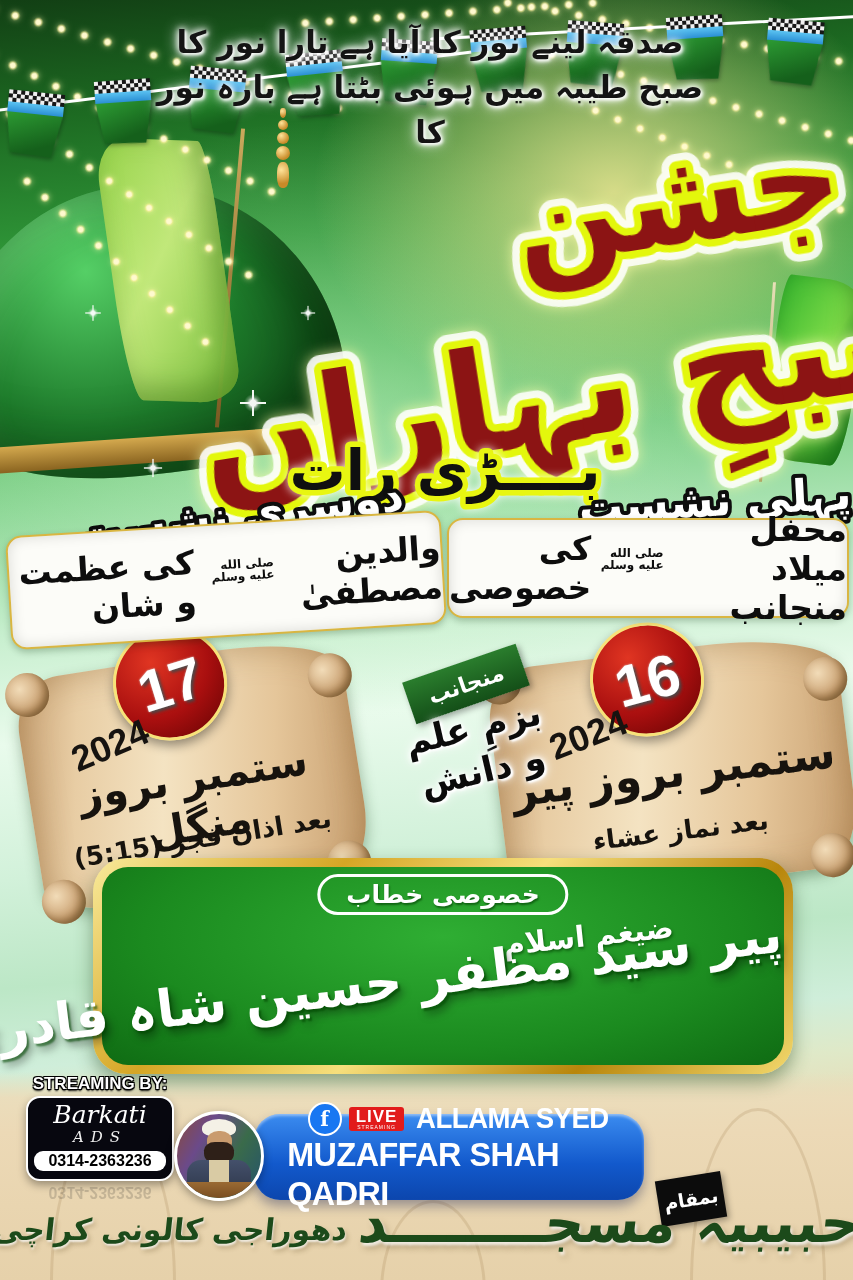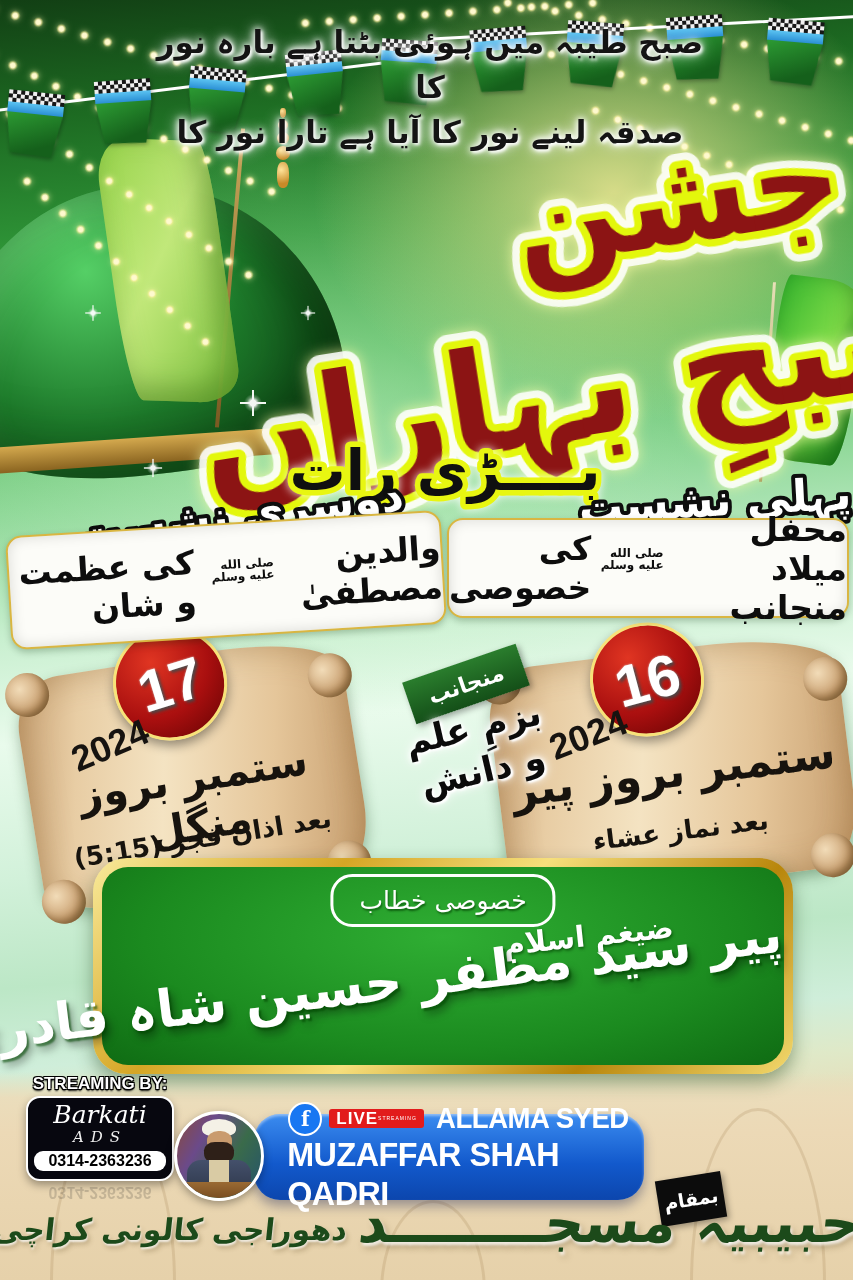--- a/index.html
+++ b/index.html
@@ -70,41 +70,41 @@
 
   .ribbon{left:406px;top:662px;width:120px;height:44px;background:linear-gradient(#2a7d2d,#144f18);transform:rotate(-19deg);display:flex;align-items:center;justify-content:center;color:#fff;font-size:22px;font-weight:bold;direction:rtl;z-index:7;box-shadow:2px 3px 6px rgba(0,0,0,.35);}
   .orgname{left:408px;top:706px;width:140px;transform:rotate(-13deg);text-align:center;direction:rtl;font-size:35px;font-weight:bold;color:#0b0b0b;line-height:1.25;z-index:7;
     text-shadow:0 0 5px #fff,0 0 9px #fff,0 0 14px #fff,2px 2px 2px #fff;}
 
   .keynote{left:93px;top:858px;width:700px;height:216px;border-radius:34px;padding:9px;z-index:7;
     background:linear-gradient(135deg,#f9ea9a,#d5a625 28%,#f6df7c 50%,#b8860b 76%,#f3d96e);
     box-shadow:0 8px 18px rgba(40,70,30,.45);box-sizing:border-box;}
   .keynote-in{width:100%;height:100%;border-radius:26px;position:relative;overflow:visible;
     background:radial-gradient(ellipse at 50% 35%,#2fae33,#1b8a1f 62%,#0f6b13);}
-  .kpill{position:absolute;left:50%;top:7px;transform:translateX(-50%);border:3px solid #fff;border-radius:22px;padding:9px 26px;color:#fff;font-size:25px;font-weight:normal;direction:rtl;white-space:nowrap;text-shadow:1px 2px 2px rgba(0,60,0,.6);}
+  .kpill{position:absolute;left:50%;top:7px;transform:translateX(-50%);border:3px solid #fff;border-radius:22px;padding:3px 26px;color:#fff;font-size:25px;font-weight:bold;direction:rtl;white-space:nowrap;text-shadow:1px 2px 2px rgba(0,60,0,.6);}
   .khon{position:absolute;right:110px;top:52px;color:#fff;font-size:29px;font-weight:bold;direction:rtl;transform:rotate(-6deg);text-shadow:1px 2px 3px rgba(0,60,0,.6);}
   .kspeaker{position:absolute;left:0;top:78px;width:100%;text-align:center;direction:rtl;color:#fff;font-size:52px;font-weight:bold;transform:rotate(-7deg);white-space:nowrap;
     text-shadow:2px 3px 2px rgba(0,70,0,.6),4px 7px 9px rgba(0,0,0,.35);}
 
   .designer{left:26px;top:1074px;width:148px;text-align:center;z-index:8;}
   .dlabel{color:#fff;font-weight:bold;font-size:17px;font-family:"Liberation Sans",sans-serif;
     text-shadow:-1px -1px 0 #000,1px -1px 0 #000,-1px 1px 0 #000,1px 1px 0 #000,0 2px 2px #000;}
   .dbox{margin-top:2px;background:#07070f;border:2px solid #fff;border-radius:14px;padding:3px 6px 8px;box-shadow:0 4px 9px rgba(0,0,0,.35);}
   .dname{font-family:"DejaVu Serif",serif;font-style:italic;color:#fff;font-size:25px;line-height:1.1;}
   .dsub{font-family:"DejaVu Serif",serif;font-style:italic;color:#eee;font-size:15px;letter-spacing:7px;margin-top:-1px;}
   .dphone{background:#fff;border-radius:9px;color:#000;font-weight:bold;font-size:16px;padding:1px 3px;margin-top:5px;font-family:"Liberation Sans",sans-serif;}
   .dref{margin-top:2px;transform:scaleY(-1);opacity:.18;color:#222;font-weight:bold;font-size:16px;font-family:"Liberation Sans",sans-serif;}
 
   .liveband{left:254px;top:1114px;width:390px;height:86px;border-radius:26px;z-index:8;
     background:linear-gradient(180deg,#3b8cf0,#1259cc 58%,#0c46ad);
     box-shadow:0 6px 12px rgba(30,40,90,.4),inset 0 2px 3px rgba(255,255,255,.45);
     display:flex;flex-direction:column;align-items:center;justify-content:center;padding-left:24px;box-sizing:border-box;color:#fff;font-family:"Liberation Sans",sans-serif;}
   .lrow1{display:flex;align-items:center;gap:7px;}
   .fbicon{width:30px;height:30px;border-radius:50%;background:#1877f2;border:2px solid #fff;display:flex;align-items:center;justify-content:center;font-weight:bold;font-size:20px;color:#fff;font-family:"DejaVu Serif",serif;}
-  .livebadge{background:#e21b1b;border-radius:3px;padding:1px 7px;display:flex;flex-direction:row;align-items:center;line-height:1;}
+  .livebadge{background:#e21b1b;border-radius:3px;padding:1px 7px;display:flex;flex-direction:column;align-items:center;line-height:1;}
   .livebadge .lv{font-size:17px;font-weight:bold;letter-spacing:1px;}
   .livebadge .st{font-size:5px;letter-spacing:1px;}
   .lname1{font-size:29px;font-weight:bold;letter-spacing:-.5px;transform:scaleX(.95);}
   .lname2{font-size:34px;font-weight:bold;letter-spacing:-.5px;transform:scaleX(.95);margin-top:-1px;}
   .avatar{left:174px;top:1111px;width:84px;height:84px;border-radius:50%;border:3px solid #fff;overflow:hidden;z-index:9;box-shadow:0 3px 8px rgba(0,0,0,.35);
     background:linear-gradient(120deg,#8a4a3a,#6b4a8a 30%,#3a6b4a 62%,#24526e);}
   .av-turban{left:25px;top:5px;width:34px;height:18px;background:#f4f1e6;border-radius:50% 50% 42% 42%;}
   .av-face{left:30px;top:17px;width:25px;height:21px;background:#c99b6e;border-radius:45%;}
   .av-beard{left:27px;top:28px;width:30px;height:23px;background:#2e2018;border-radius:40% 40% 55% 55%;}
   .av-body{left:10px;top:46px;width:64px;height:26px;background:linear-gradient(#44506b,#333d52);border-radius:14px 14px 0 0;}
@@ -198,22 +198,22 @@
   <div class="spark" style="left:140px;top:455px;transform:scale(.7);"></div>
   <div class="spark" style="left:80px;top:300px;transform:scale(.6);"></div>
   <div class="spark" style="left:295px;top:300px;transform:scale(.55);"></div>
 
   <div class="abs beige"></div>
   <div class="arch" style="left:50px;top:1120px;width:120px;height:160px;"></div>
   <div class="arch" style="left:690px;top:1108px;width:130px;height:172px;"></div>
   <div class="arch" style="left:380px;top:1200px;width:100px;height:90px;"></div>
 
   <div class="abs couplet">
+    <div>صدقہ لینے نور کا آیا ہے تارا نور کا</div>
     <div>صبح طیبہ میں ہوئی بٹتا ہے بارہ نور کا</div>
-    <div>صدقہ لینے نور کا آیا ہے تارا نور کا</div>
   </div>
 
   <svg class="abs title-svg" viewBox="0 0 620 400">
     <text class="t-glow" x="455" y="170" font-size="125" text-anchor="middle">جشن</text>
     <text class="t-glow" x="335" y="345" font-size="140" text-anchor="middle">صبحِ بہاراں</text>
     <text class="t-main" x="455" y="170" font-size="125" text-anchor="middle">جشن</text>
     <text class="t-main" x="335" y="345" font-size="140" text-anchor="middle">صبحِ بہاراں</text>
   </svg>
 
   <svg class="abs sub-svg" viewBox="0 0 440 95">

